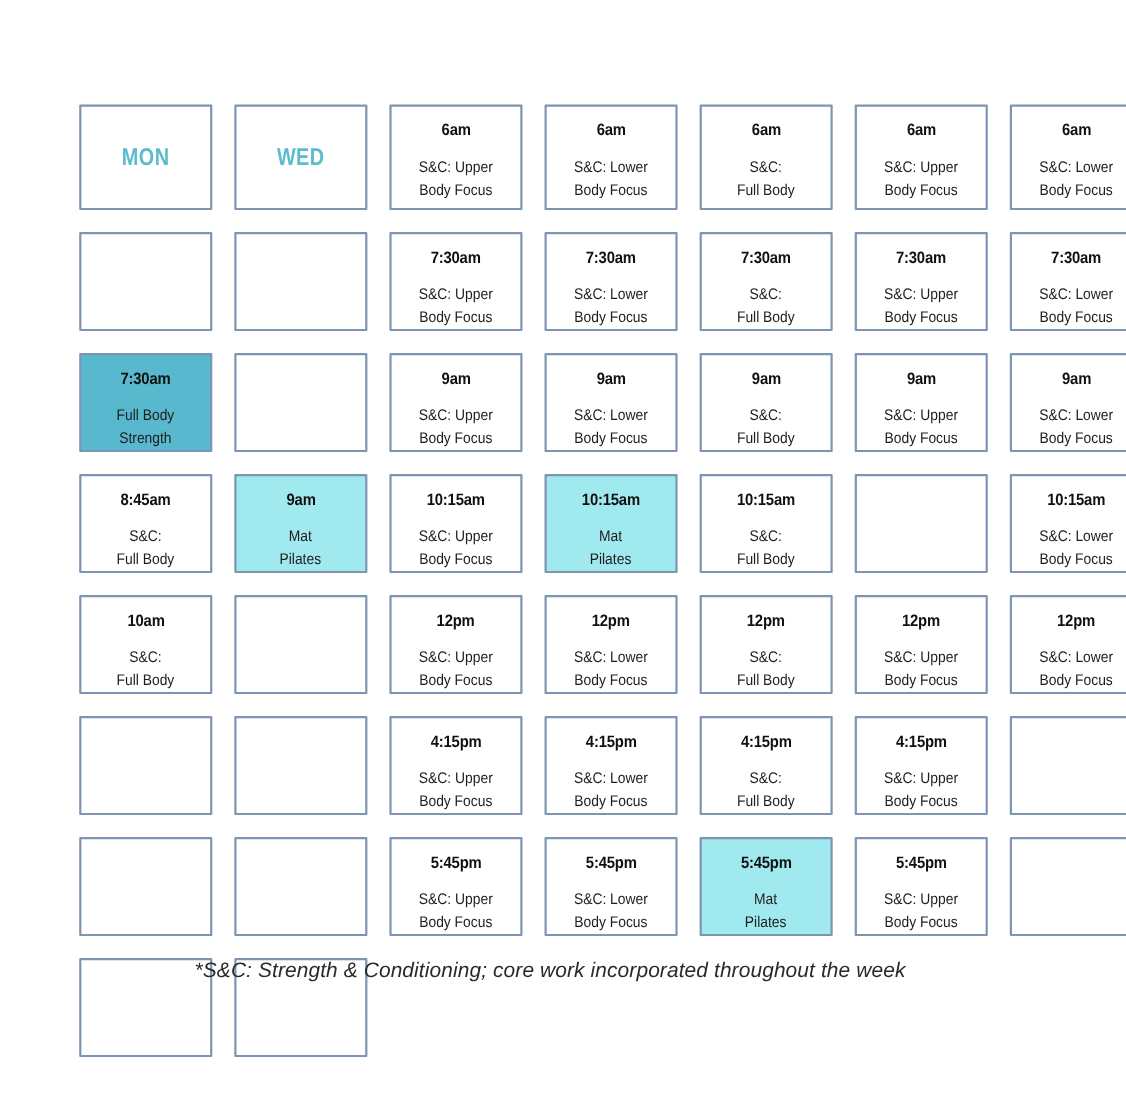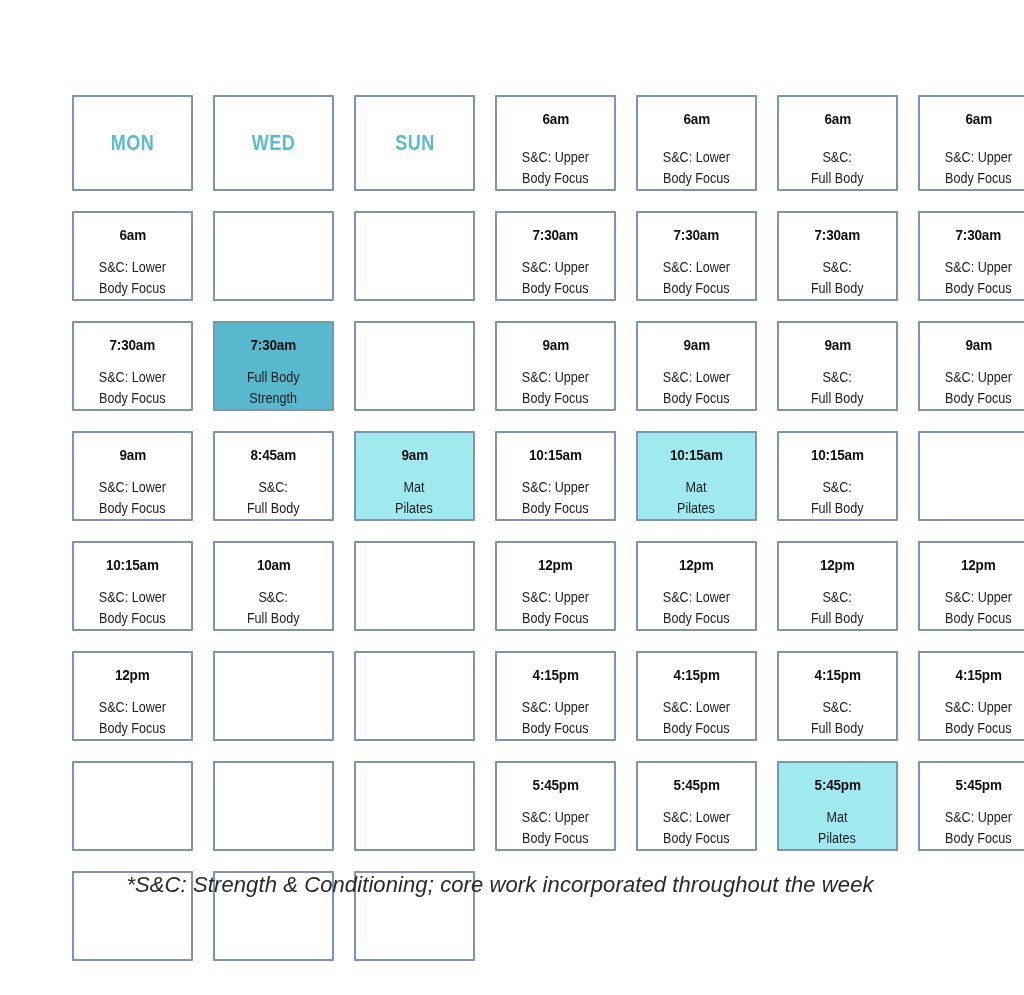--- a/index.html
+++ b/index.html
@@ -25,21 +25,21 @@
     gap: 20px;
   }
   .cell {
     border: 2px solid var(--border-color);
     background: #ffffff;
     border-radius: 1px;
     box-sizing: border-box;
     display: flex;
     flex-direction: column;
     align-items: center;
-    justify-content: space-between;
+    justify-content: flex-start;
     text-align: center;
     overflow: hidden;
   }
   .cell.header {
     justify-content: center;
   }
   .cell.teal   { background: var(--teal-bg); }
   .cell.cyan   { background: var(--cyan-bg); }
   .day {
     color: var(--day-color);
@@ -70,39 +70,36 @@
     transform: scaleX(0.9);
     transform-origin: center;
   }
   .footnote {
     position: absolute;
     left: 0;
     top: 872px;
     width: 1000px;
     text-align: center;
     font-style: italic;
-    font-size: 22px;
+    font-size: 19px;
     color: #2a2a2a;
     letter-spacing: 0.1px;
   }
 </style>
 </head>
 <body>
 
 <div class="page">
   <div class="grid" id="grid">
       <div class="cell header">
         <span class="day">MON</span>
       </div>
       <div class="cell header">
         <span class="day">WED</span>
       </div>
-      <div class="cell header">
-        <span class="day">SUN</span>
-      </div>
       <div class="cell">
         <span class="time">6am</span>
         <span class="activity">S&amp;C: Upper
 Body Focus</span>
       </div>
       <div class="cell">
         <span class="time">6am</span>
         <span class="activity">S&amp;C: Lower
 Body Focus</span>
       </div>

